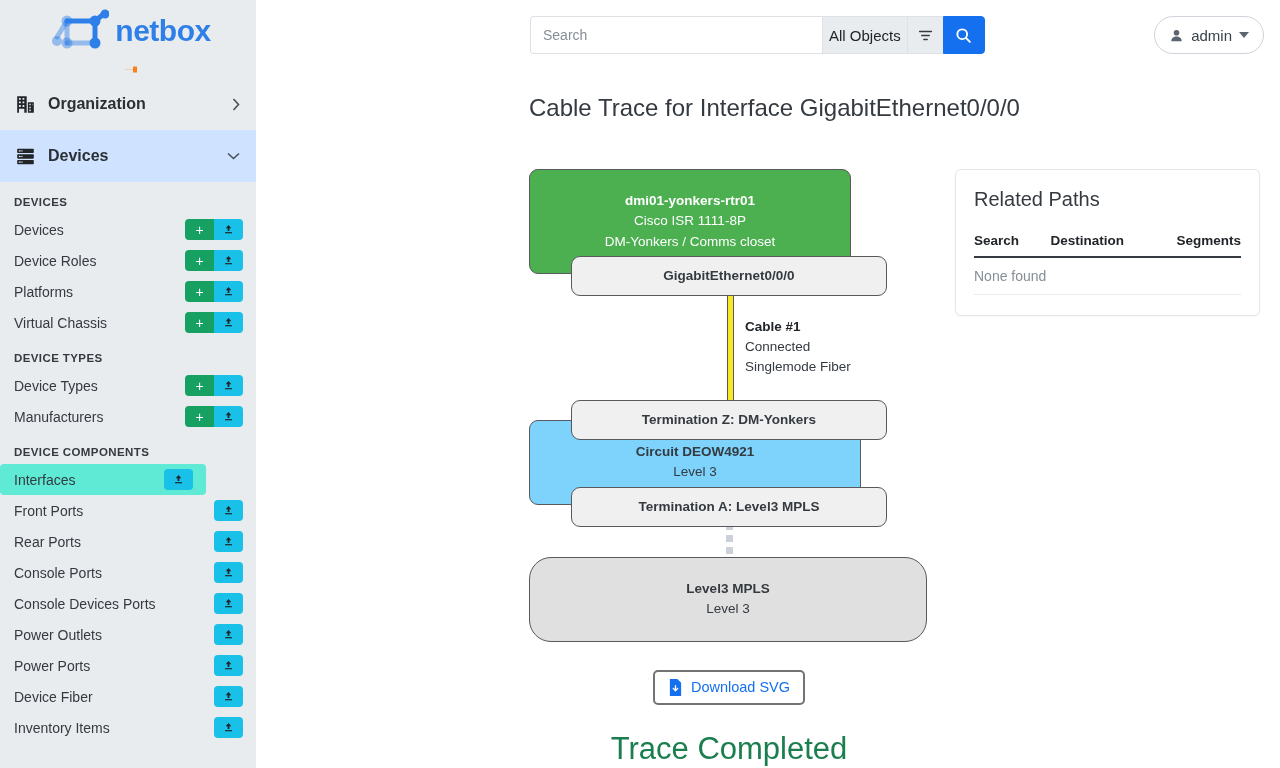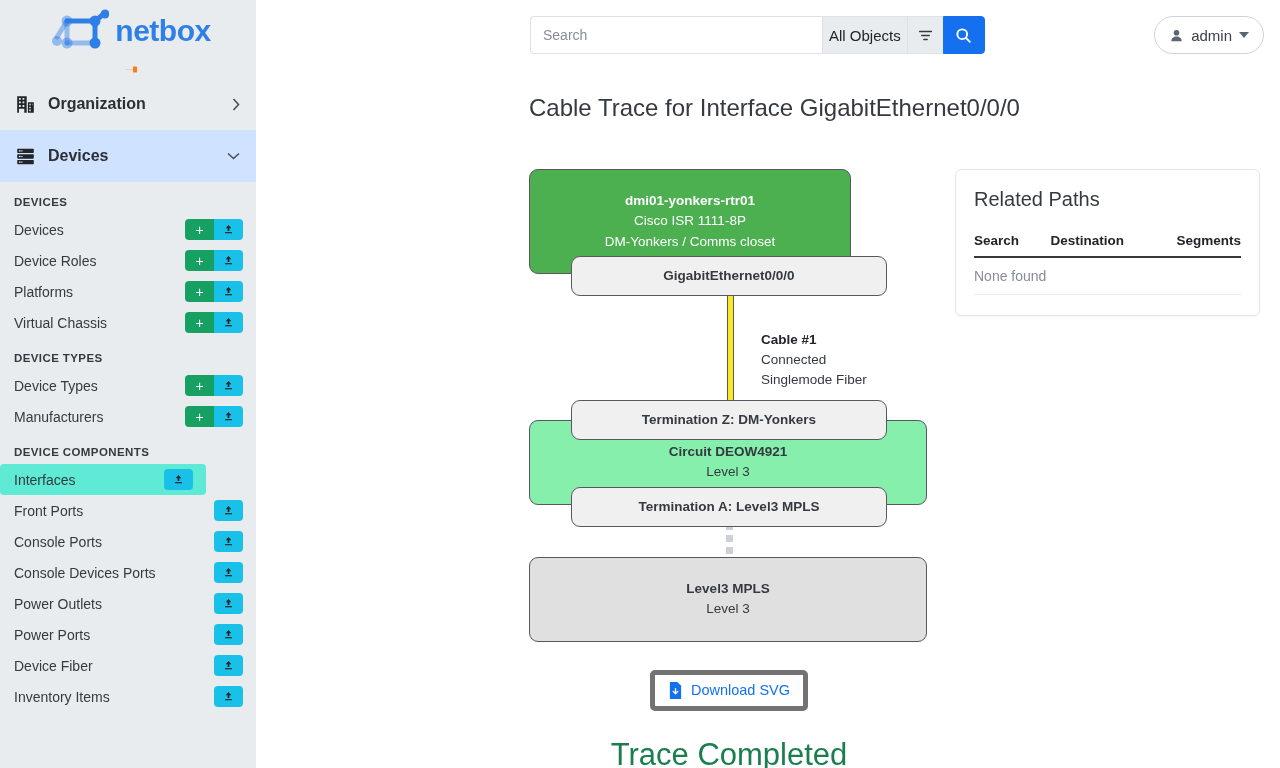--- a/index.html
+++ b/index.html
@@ -146,54 +146,55 @@
   }
 
   .cable-zone { position: relative; height: 104px; }
   .cable-line {
     position: absolute; left: 198px; top: 0;
     width: 7px; height: 104px;
     background: #f9e825;
     border-left: 1px solid #58585e; border-right: 1px solid #58585e;
   }
   .cable-label {
-    position: absolute; left: 232px; top: 21px;
-    text-align: left; line-height: 20px; margin-top: 13px;
+    position: absolute; left: 216px; top: 21px;
+    text-align: left; line-height: 20px;
   }
   .cable-label .cl1 { font-size: 13.5px; font-weight: 700; color: #212529; }
   .cable-label .cl2, .cable-label .cl3 { font-size: 13.5px; color: #343a40; }
 
   .node-circuit {
-    background: #86efac; width: 398px; height: 85px;
+    background: #7dd3fc; width: 332px; height: 85px;
     position: relative; z-index: 1; margin-top: -20px;
     color: #343a40;
   }
   .node-circuit .c1 { font-size: 13.5px; font-weight: 700; line-height: 1.5; }
   .node-circuit .c2 { font-size: 13.5px; font-weight: 400; line-height: 1.5; }
 
   .node-term.over-top { margin: 0 auto -20px auto; }
 
   .dots {
     height: 48px; display: flex; flex-direction: column;
     align-items: center; justify-content: center; gap: 5px;
     margin-top: -18px; position: relative; z-index: 0;
   }
   .dot { width: 7px; height: 7px; background: #ccd1d9; }
 
   .node-provider {
     background: #e0e0e0; width: 398px; height: 85px;
     color: #343a40;
+    border-radius: 22px;
   }
   .node-provider .p1 { font-size: 13.5px; font-weight: 700; line-height: 1.5; }
   .node-provider .p2 { font-size: 13.5px; font-weight: 400; line-height: 1.5; }
 
   .dl-wrap { display: flex; justify-content: center; margin-top: 28px; }
   .dl-btn {
     display: inline-flex; align-items: center; gap: 8px;
-    border: 5px solid #737373; border-radius: 5px;
+    border: 2px solid #737373; border-radius: 5px;
     background: #fff; color: #1570ef;
     padding: 7px 13px; font-size: 14.5px; cursor: pointer;
     font-family: "Liberation Sans", sans-serif;
   }
   .trace-status {
     text-align: center; margin-top: 26px;
     font-size: 31px; color: #1b7e4e; font-weight: 400;
   }
 
   
@@ -385,20 +386,31 @@
       <span class="btn-stack">
         <button class="mini-btn imp solo">
           <svg width="11" height="11" viewBox="0 0 16 16" fill="#212529">
               <path d="M8 1.5 L12 6 H9.3 V10 H6.7 V6 H4 Z"></path>
               <rect x="3" y="11.8" width="10" height="1.7"></rect>
             </svg>
         </button>
       </span>
     </div>
     <div class="nav-item">
+      <span class="ni-label">Rear Ports</span>
+      <span class="btn-stack">
+        <button class="mini-btn imp solo">
+          <svg width="11" height="11" viewBox="0 0 16 16" fill="#212529">
+              <path d="M8 1.5 L12 6 H9.3 V10 H6.7 V6 H4 Z"></path>
+              <rect x="3" y="11.8" width="10" height="1.7"></rect>
+            </svg>
+        </button>
+      </span>
+    </div>
+    <div class="nav-item">
       <span class="ni-label">Console Ports</span>
       <span class="btn-stack">
         <button class="mini-btn imp solo">
           <svg width="11" height="11" viewBox="0 0 16 16" fill="#212529">
               <path d="M8 1.5 L12 6 H9.3 V10 H6.7 V6 H4 Z"></path>
               <rect x="3" y="11.8" width="10" height="1.7"></rect>
             </svg>
         </button>
       </span>
     </div>

